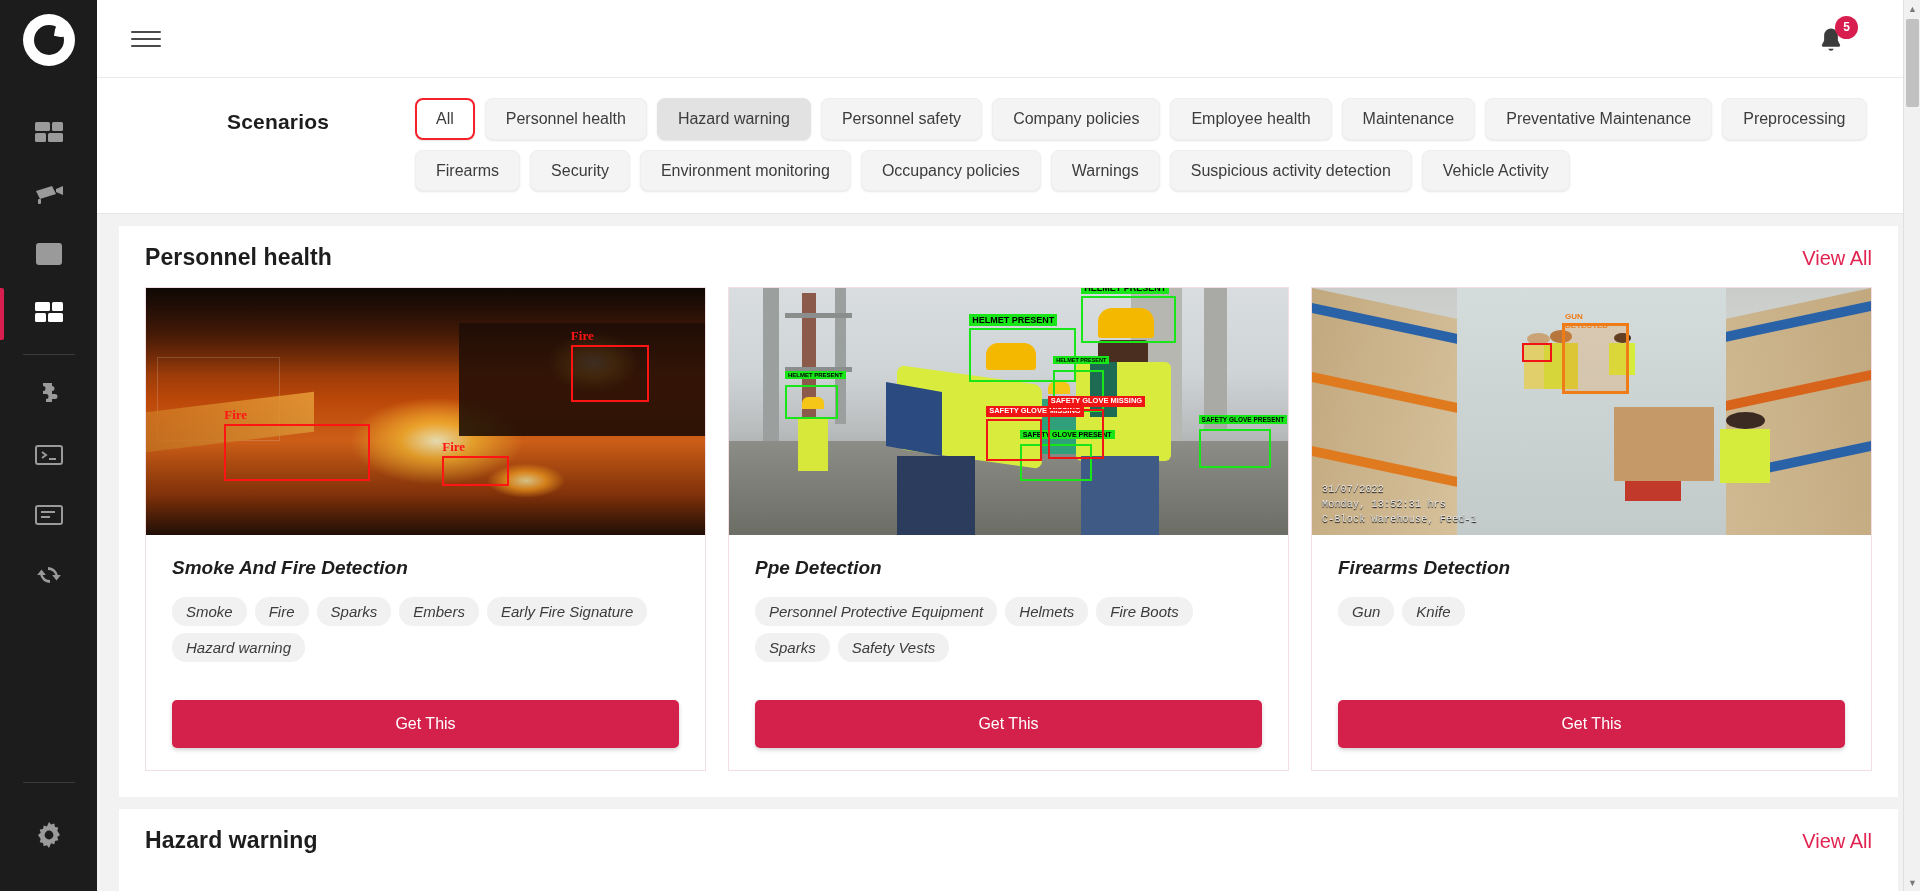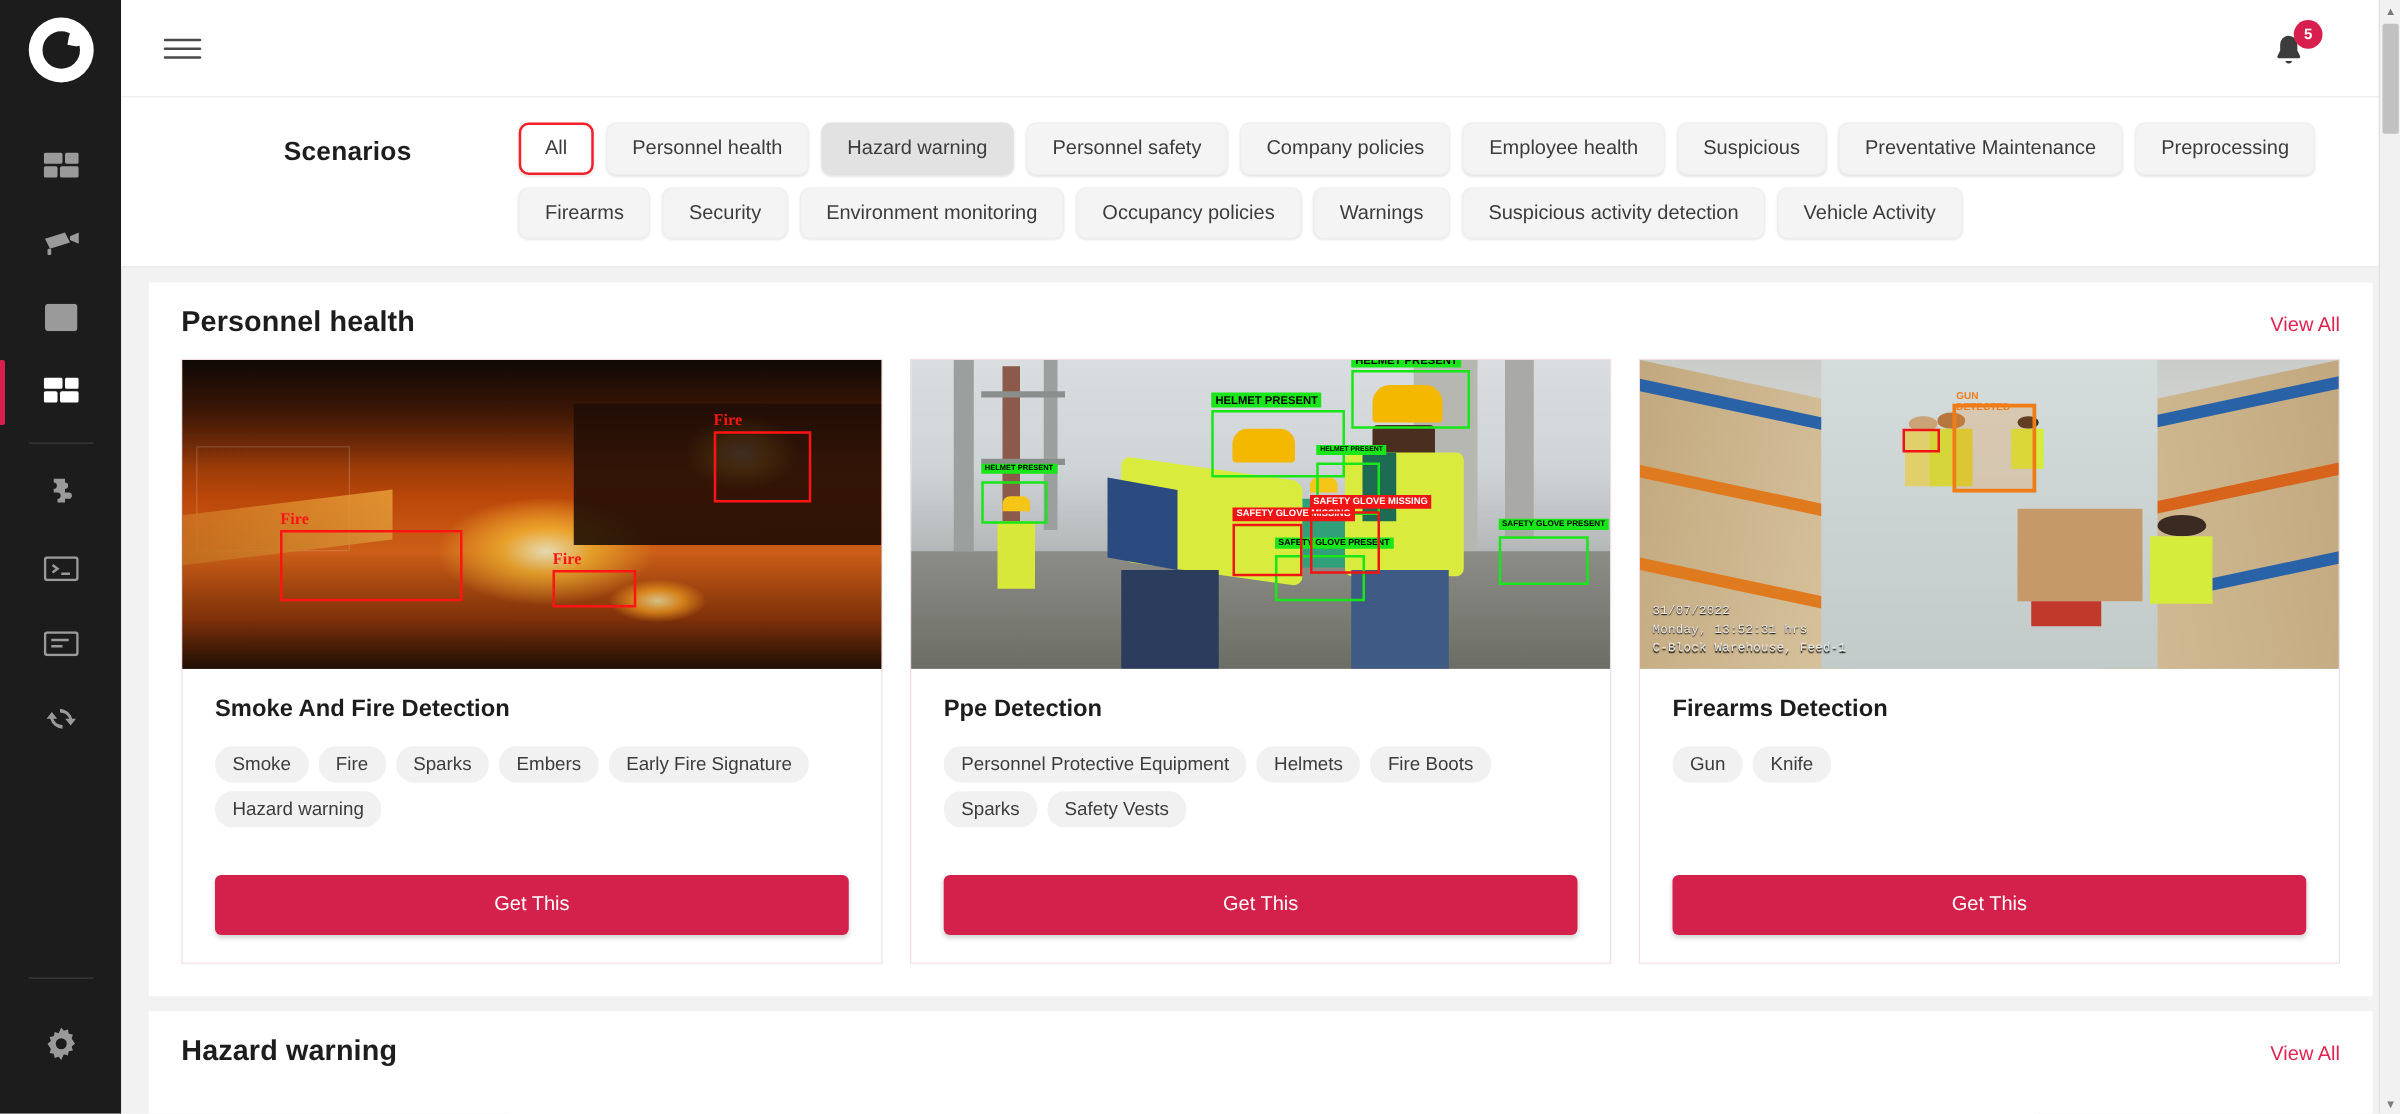--- a/index.html
+++ b/index.html
@@ -94,30 +94,30 @@
   .content { padding: 0; height: calc(891px - 78px - 110px); overflow: hidden; }
   .section {
     background: #ffffff; margin: 12px 22px 0 22px;
     padding: 18px 26px 26px 26px;
   }
   .section-head {
     display: flex; align-items: baseline; justify-content: space-between;
     margin-bottom: 16px;
   }
   .section-title { font-size: 23px; font-weight: bold; color: #1d1d1d; letter-spacing:.1px;}
-  .view-all { color: #e02350; font-size: 16px; cursor: pointer; }
+  .view-all { color: #e02350; font-size: 20px; cursor: pointer; }
 
   .cards { display: flex; gap: 22px; }
   .card {
     flex: 1; border: 1px solid #f2dfe3; background: #fff;
     display: flex; flex-direction: column;
   }
   .card-img { height: 247px; position: relative; overflow: hidden; }
 
-  .card-body { padding: 22px 26px 0 26px; flex:1; display:flex; flex-direction:column;}
+  .card-body { padding: 22px 26px 0 26px; flex:1; display:flex; flex-direction:column;font-style:italic;}
   .card-title { font-size: 19px; font-weight: bold; color: #1d1d1d; margin-bottom: 18px; }
   .tags { display: flex; flex-wrap: wrap; gap: 7px 8px; }
   .tag {
     background: #f1f1f1; border-radius: 14px; padding: 6px 14px;
     font-size: 15px; color: #3c3c3c; white-space: nowrap;
   }
   .card-foot { padding: 0 26px 22px 26px; margin-top: 38px; }
   .get-btn {
     display: block; width: 100%; border: none; border-radius: 5px;
     background: #d4214b; color: #fff; font-size: 16px;
@@ -315,21 +315,21 @@
 
     <div class="scenarios">
       <div class="scenarios-title">Scenarios</div>
       <div class="chips">
         <div class="chip selected">All</div>
         <div class="chip">Personnel health</div>
         <div class="chip hover">Hazard warning</div>
         <div class="chip">Personnel safety</div>
         <div class="chip">Company policies</div>
         <div class="chip">Employee health</div>
-        <div class="chip">Suspicious</div>
+        <div class="chip">Maintenance</div>
         <div class="chip">Preventative Maintenance</div>
         <div class="chip">Preprocessing</div>
         <div class="chip">Firearms</div>
         <div class="chip">Security</div>
         <div class="chip">Environment monitoring</div>
         <div class="chip">Occupancy policies</div>
         <div class="chip">Warnings</div>
         <div class="chip">Suspicious activity detection</div>
         <div class="chip">Vehicle Activity</div>
       </div>

